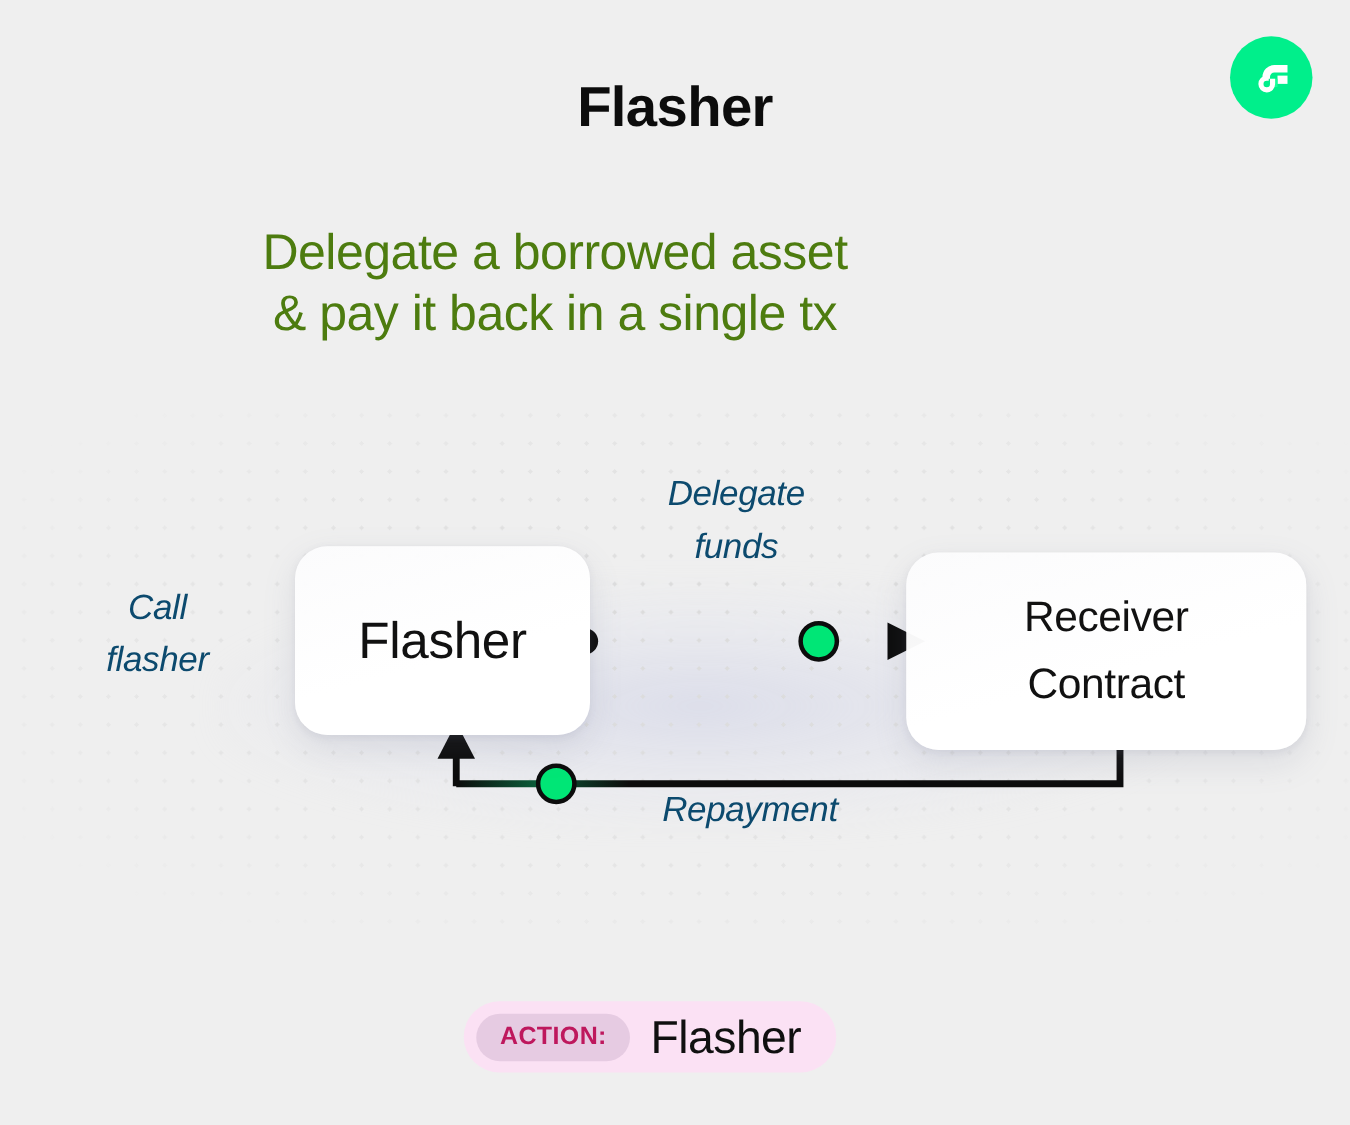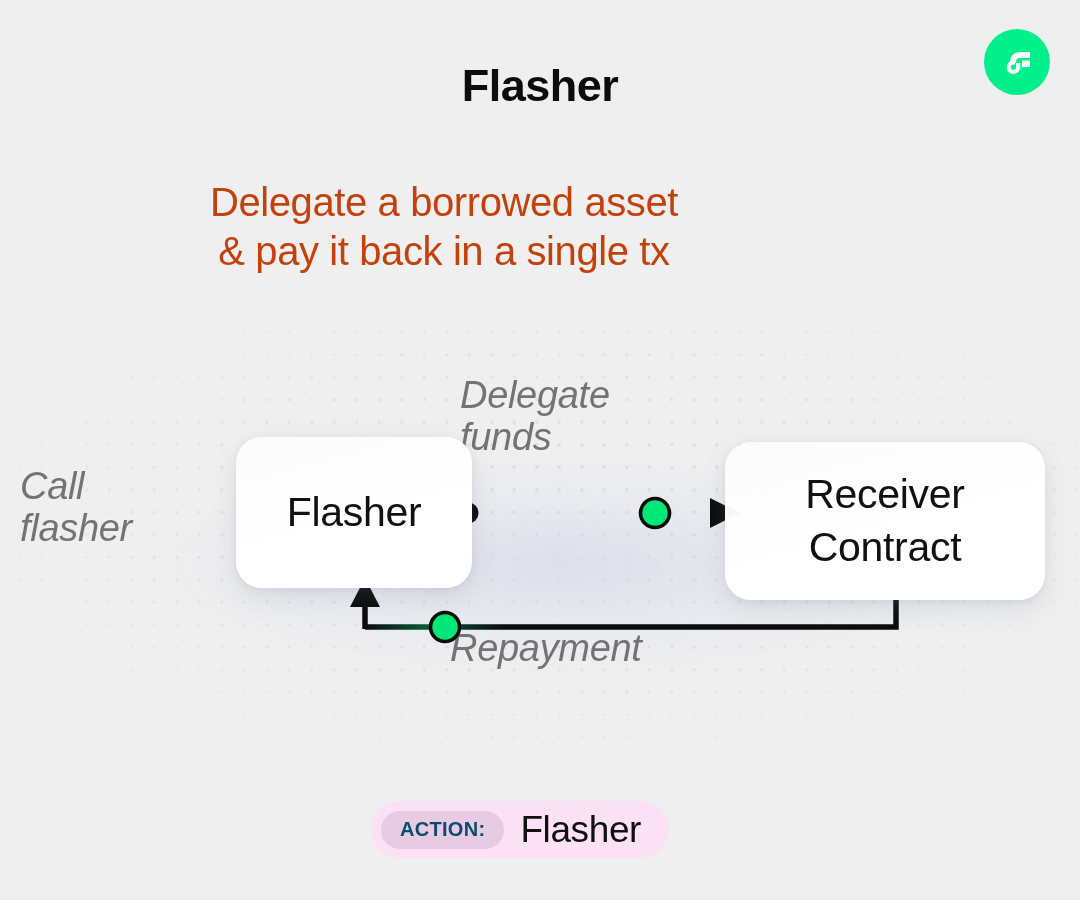--- a/index.html
+++ b/index.html
@@ -45,21 +45,21 @@
   }
   .subtitle {
     position: absolute;
     top: 178px;
     left: 0;
     width: 888px;
     text-align: center;
     font-size: 40px;
     font-weight: 400;
     line-height: 49px;
-    color: #c2410c;
+    color: #4d7c0f;
     letter-spacing: -0.4px;
   }
 
   
   .diagram {
     position: absolute;
     top: 315px;
     left: 0;
     width: 1080px;
     height: 430px;
@@ -101,31 +101,31 @@
     width: 236px;
     height: 151px;
     font-size: 41px;
     line-height: 47px;
   }
   .node-card.receiver {
     left: 725px;
     top: 127px;
     width: 320px;
     height: 158px;
-    font-size: 41px;
+    font-size: 34px;
     line-height: 53px;
   }
 
   .edge-label {
     position: absolute;
     font-style: italic;
-    font-size: 38px;
+    font-size: 28px;
     line-height: 42px;
-    color: #737373;
-    text-align: left;
+    color: #0c4a6e;
+    text-align: center;
     letter-spacing: -0.3px;
     white-space: pre-line;
   }
   .edge-label.call-flasher { left: 20px; top: 150px; width: 212px; }
   .edge-label.delegate-funds { left: 460px; top: 59px; width: 258px; }
   .edge-label.repayment { left: 450px; top: 312px; width: 300px; }
 
   .diagram-svg {
     position: absolute;
     inset: 0;
@@ -147,21 +147,21 @@
     align-items: center;
     gap: 16px;
   }
   .action-chip {
     background: #e6cbe2;
     border-radius: 20px;
     padding: 7px 19px 8px;
     font-size: 20px;
     font-weight: 700;
     letter-spacing: 0.3px;
-    color: #0c4a6e;
+    color: #be185d;
   }
   .action-value {
     font-size: 37px;
     color: #101010;
     letter-spacing: -0.4px;
     padding-right: 4px;
   }
 </style>
 </head>
 <body>

